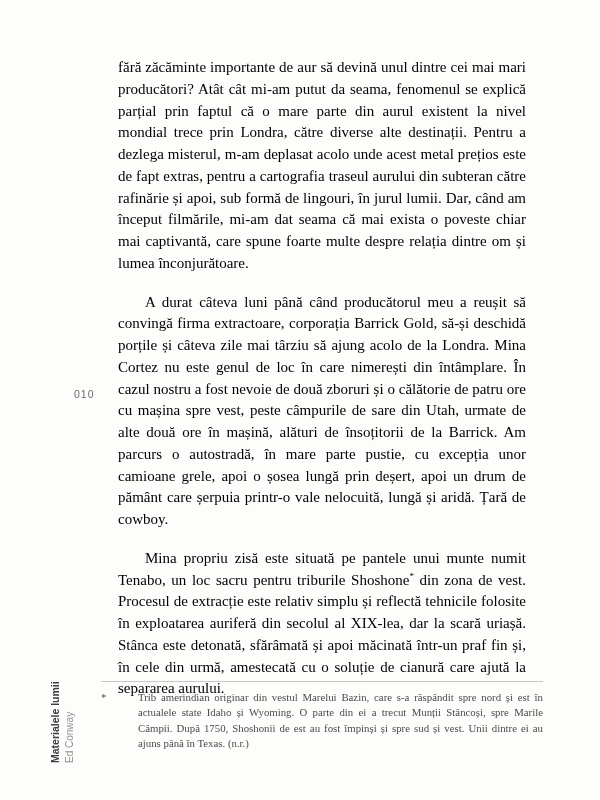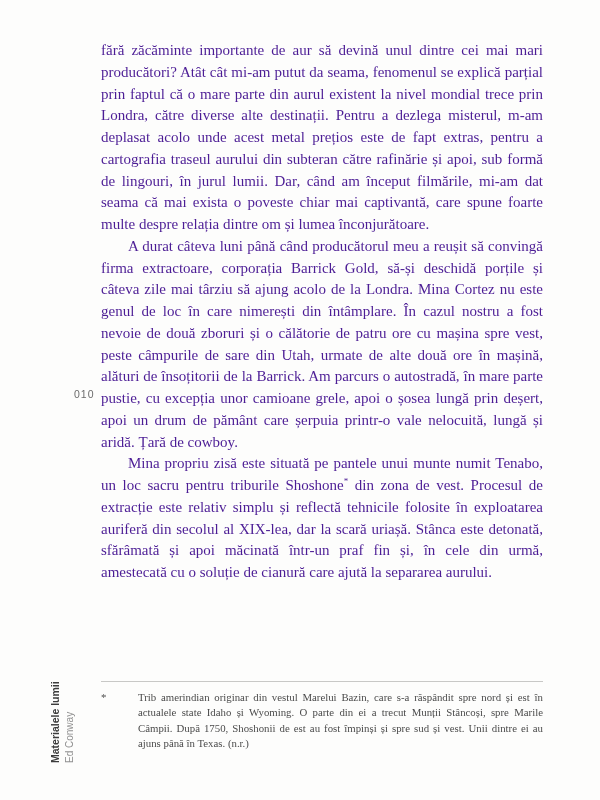--- a/index.html
+++ b/index.html
@@ -13,25 +13,25 @@
     color: #3e3e3e;
     overflow: hidden;
   }
   .text-column {
     position: absolute;
     left: 101px;
     top: 40px;
     width: 442px;
   }
   .text-column p {
-    margin: 0;
+    margin: 17px;
     font-size: 15px;
     line-height: 1.45;
     text-align: justify;
-    color: #4c1d95;
+    color: #000000;
   }
   .text-column p.indent { text-indent: 27px; }
   .text-column sup {
     font-size: 9px;
     line-height: 0;
     vertical-align: super;
   }
   .footnote-rule {
     position: absolute;
     left: 101px;

